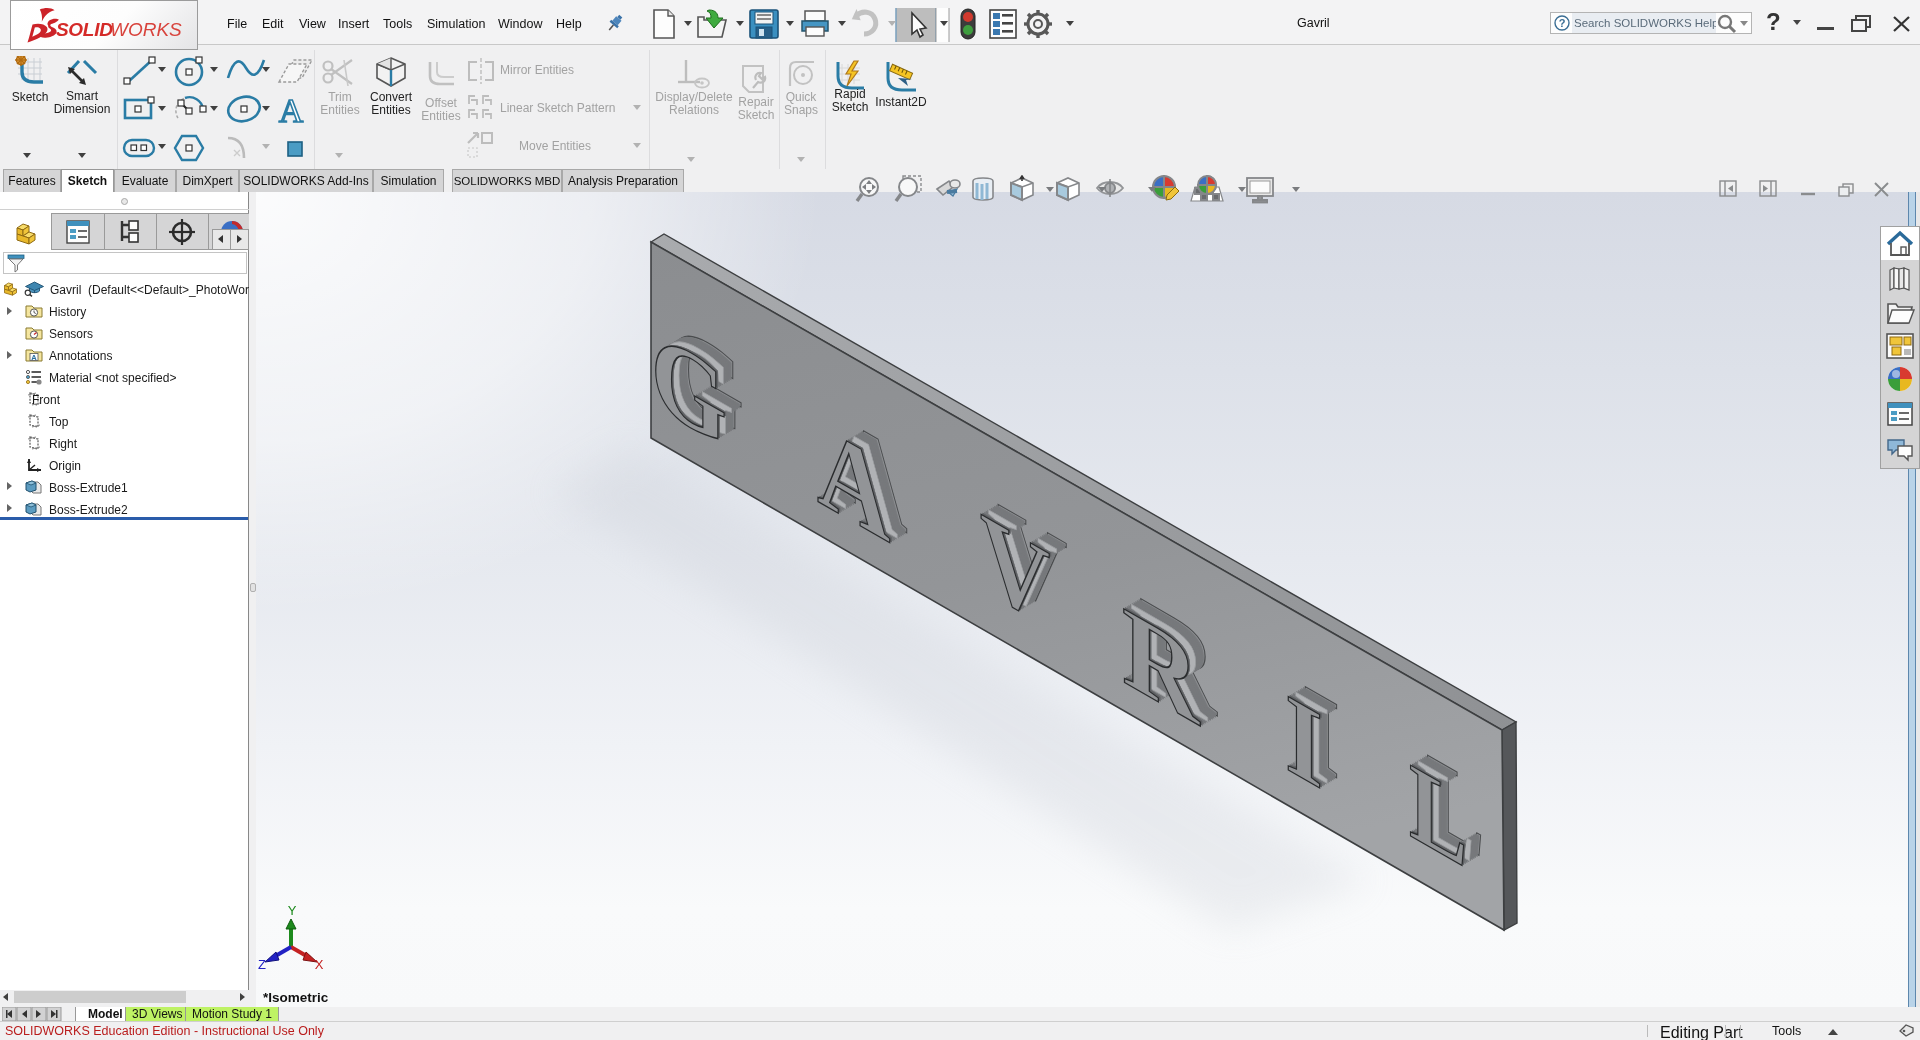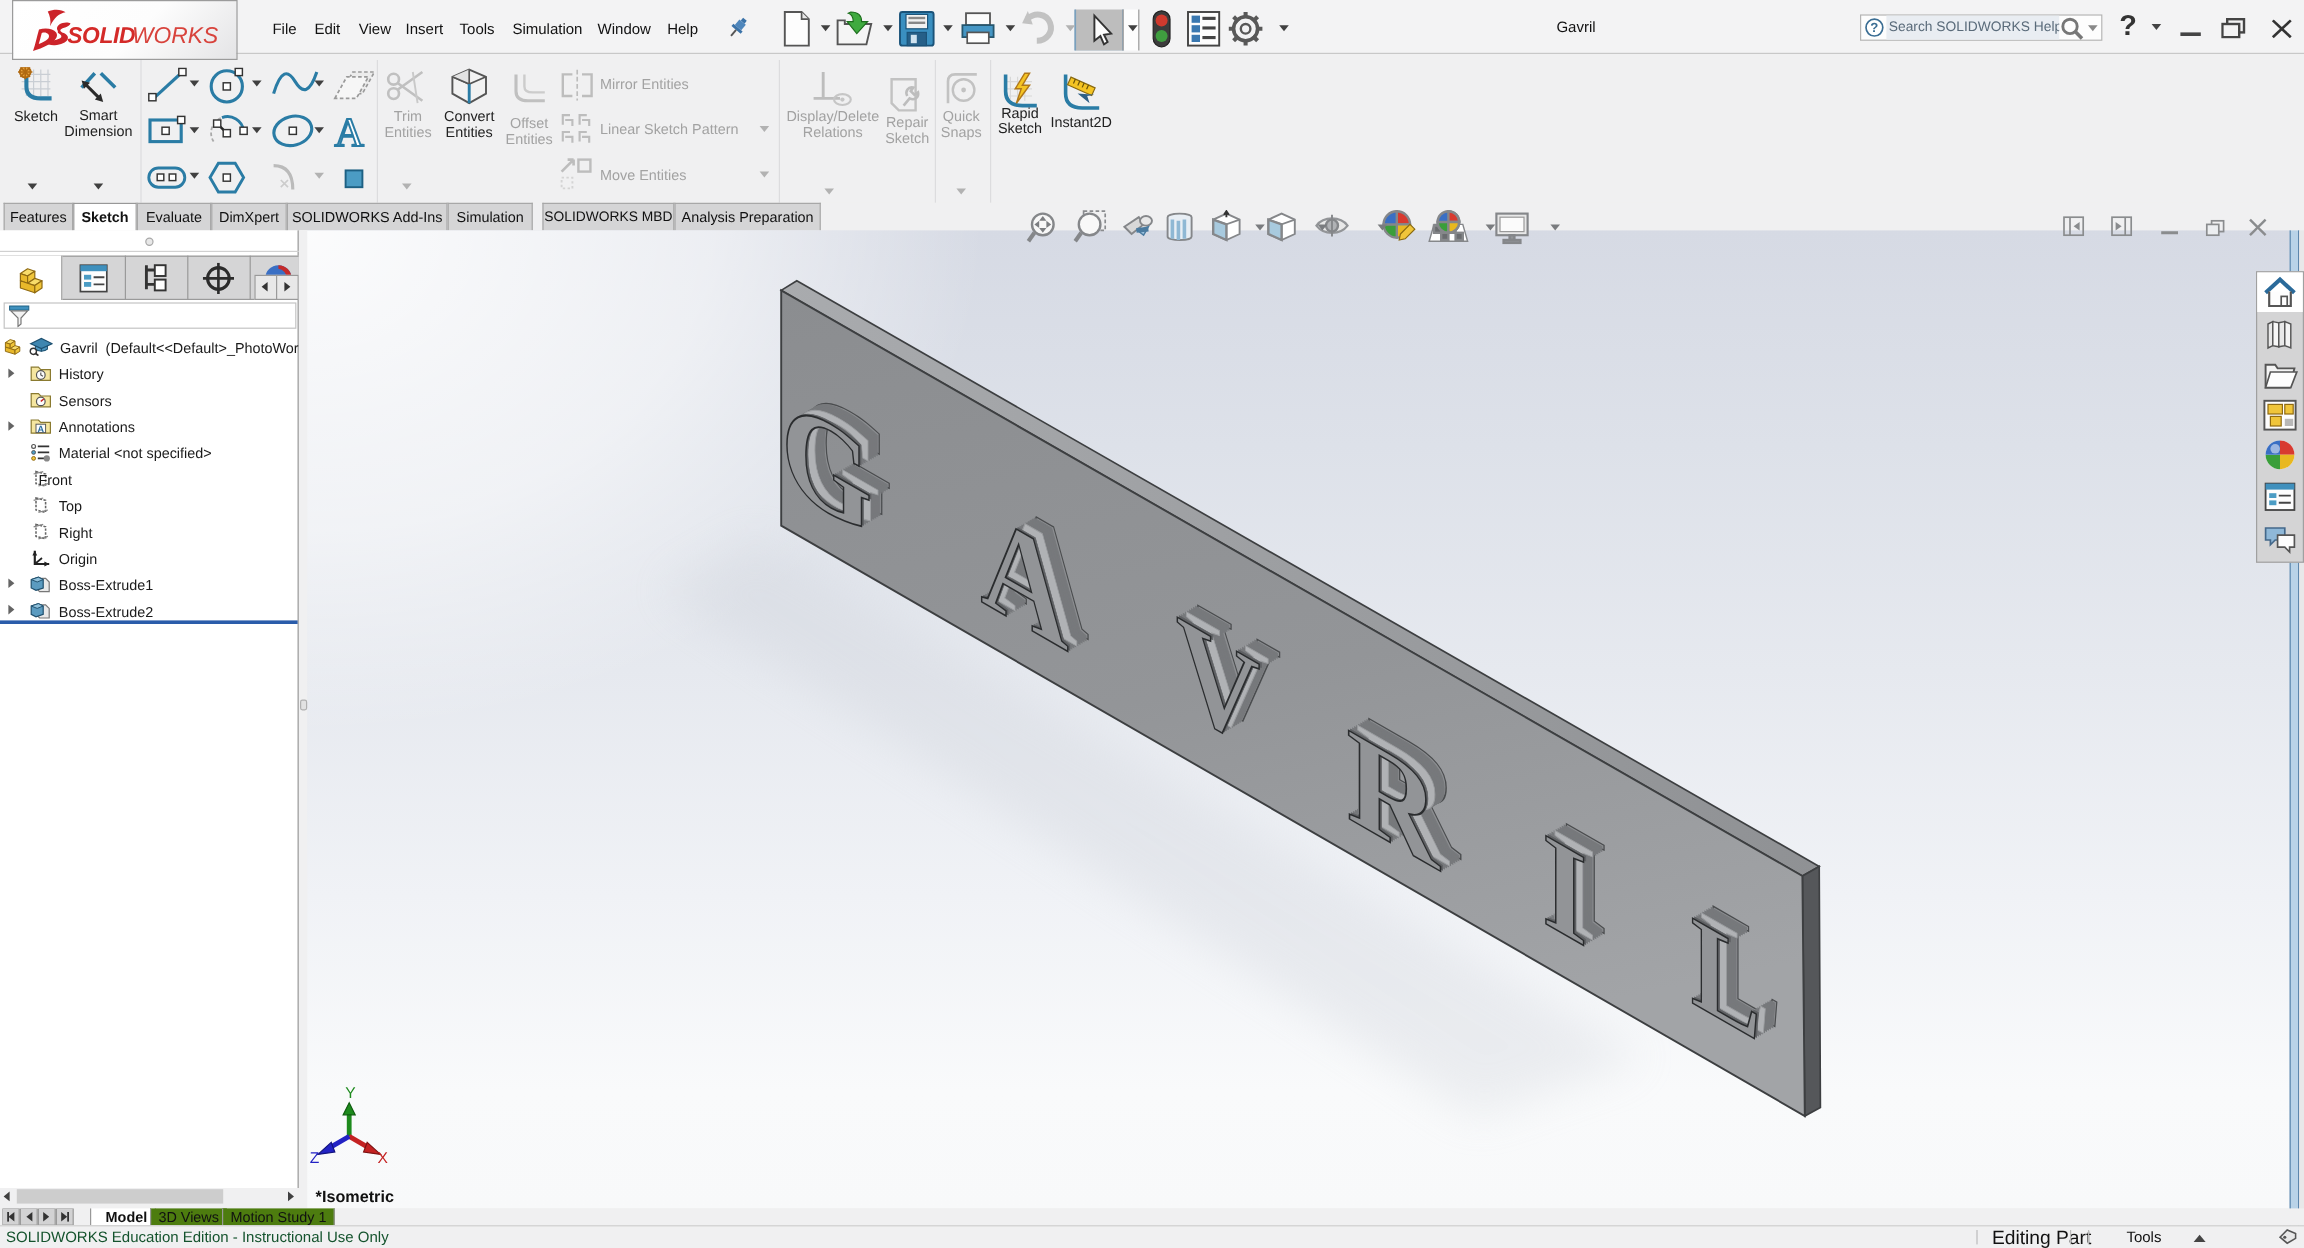--- a/index.html
+++ b/index.html
@@ -16,21 +16,21 @@
 .drop.gray { border-top-color:#b2b2b2; }
 #tabrow { position:absolute; left:0; top:169px; width:1920px; height:23px; background:#f0f0f1; }
 .rtab { position:absolute; top:0px; height:23px; background:#d5d5d6; border:1px solid #a8a8a8; border-bottom:none; font-size:12px; color:#111; text-align:center; line-height:22px; white-space:nowrap; overflow:hidden; }
 .rtab.active { background:#ffffff; font-weight:bold; border-color:#989898; }
 #leftpanel { position:absolute; left:0; top:192px; width:249px; height:798px; background:#ffffff; border-right:1px solid #888; }
 #viewport { position:absolute; left:250px; top:192px; width:1658px; height:815px; background:radial-gradient(ellipse 760px 560px at 0% 0%, rgba(255,255,255,0.92) 0%, rgba(255,255,255,0.55) 45%, rgba(255,255,255,0) 75%),linear-gradient(180deg,#d6dae4 0%,#dde1e9 22%,#e6e9ef 45%,#f0f2f6 68%,#f9fafb 88%,#f8f9fa 100%); overflow:hidden; }
 .treelbl { position:absolute; font-size:12px; color:#1a1a1a; white-space:nowrap; }
 .exparrow { position:absolute; width:0; height:0; border-top:4px solid transparent; border-bottom:4px solid transparent; border-left:5px solid #646464; }
 #bottomtabs { position:absolute; left:0; top:1007px; width:1920px; height:14px; background:#f0f0f1; }
 #statusbar { position:absolute; left:0; top:1021px; width:1920px; height:19px; background:#f0f0f1; border-top:1px solid #cfcfcf; font-size:12.5px; color:#111; }
-.mtab { position:absolute; top:0; height:15px; background:#4d7c0f; border:1px solid #989898; border-top:none; font-size:12px; color:#111; text-align:center; line-height:14px; padding:0 6px; white-space:nowrap; }
+.mtab { position:absolute; top:0; height:15px; background:#bef264; border:1px solid #989898; border-top:none; font-size:12px; color:#111; text-align:center; line-height:14px; padding:0 6px; white-space:nowrap; }
 .mtab.active { background:#ffffff; font-weight:bold; }
 </style>
 </head>
 <body>
 
 <div id="titlebar"></div>
 <div id="logo">
   <svg width="186" height="48" viewBox="0 0 186 48">
     <g fill="#cc2329">
       <path d="M28.8 8.6 C34 6.2 40.5 6.7 43.6 9.2 C38.5 10.2 34.2 13.5 30.8 20.8 C31.6 16 30.6 11.9 28.8 8.6 Z"></path>
@@ -279,21 +279,21 @@
     <path d="M2 10 L2 2 L8 2 M4 6 L10 6 L10 11 M16 10 L16 2 L22 2 M18 6 L24 6 L24 11 M2 24 L2 16 L8 16 M4 20 L10 20 L10 25 M16 24 L16 16 L22 16 M18 20 L24 20 L24 25"></path>
   </g>
 </svg>
 <div class="biglabel gray" style="left:500px;top:102px;width:140px;text-align:left;">Linear Sketch Pattern</div>
 <div class="drop gray" style="left:633px;top:105px;"></div>
 <svg class="abs" style="left:466px;top:131px;" width="30" height="28" viewBox="0 0 30 28">
   <path d="M2 12 L12 2 M12 2 L12 7 M12 2 L7 2" fill="none" stroke="#bdbdbd" stroke-width="2.2"></path>
   <rect x="16" y="2" width="10" height="10" fill="none" stroke="#bdbdbd" stroke-width="2"></rect>
   <rect x="2" y="17" width="9" height="9" fill="none" stroke="#d4d4d4" stroke-width="1.6" stroke-dasharray="2 2"></rect>
 </svg>
-<div class="biglabel gray" style="left:500px;top:140px;width:110px;text-align:left;">Move Entities</div>
+<div class="biglabel gray" style="left:500px;top:140px;width:110px;text-align:center;">Move Entities</div>
 <div class="drop gray" style="left:633px;top:143px;"></div>
 
 <svg class="abs" style="left:676px;top:58px;" width="34" height="32" viewBox="0 0 34 32">
   <line x1="10" y1="2" x2="10" y2="24" stroke="#bdbdbd" stroke-width="2.4"></line>
   <line x1="2" y1="24" x2="24" y2="24" stroke="#bdbdbd" stroke-width="2.4"></line>
   <ellipse cx="26" cy="25" rx="7" ry="4.5" fill="none" stroke="#c6c6c6" stroke-width="1.8"></ellipse>
   <circle cx="26" cy="25" r="1.8" fill="#c6c6c6"></circle>
 </svg>
 <div class="biglabel gray" style="left:642px;top:91px;width:104px;">Display/Delete<br>Relations</div>
 <div class="drop gray" style="left:687px;top:157px;"></div>
@@ -793,21 +793,21 @@
       <path d="M34 3 L39 7 L34 11 Z" fill="#333"></path>
       <path d="M49 3 L54 7 L49 11 Z" fill="#333"></path>
         <rect x="54" y="3" width="1.5" height="8" fill="#333"></rect>
     </g>
   </svg>
   <div class="mtab active" style="left:75px;padding-left:12px;">Model</div>
   <div class="mtab" style="left:125px;">3D Views</div>
   <div class="mtab" style="left:185px;">Motion Study 1</div>
 </div>
 <div id="statusbar"></div>
-<div class="abs" style="left:5px;top:1024px;font-size:12.5px;color:#14532d;">SOLIDWORKS Education Edition - Instructional Use Only</div>
+<div class="abs" style="left:5px;top:1024px;font-size:12.5px;color:#b91c1c;">SOLIDWORKS Education Edition - Instructional Use Only</div>
 <div class="abs" style="left:1660px;top:1024px;font-size:16px;color:#111;">Editing Part</div>
 <div class="abs" style="left:1772px;top:1024px;font-size:12.5px;color:#111;">Tools</div>
 <div class="abs" style="left:1828px;top:1029px;width:0;height:0;border-left:5px solid transparent;border-right:5px solid transparent;border-bottom:6px solid #444;"></div>
 <div class="abs" style="left:1647px;top:1025px;width:1px;height:12px;background:#bbb;"></div>
 <div class="abs" style="left:1725px;top:1025px;width:1px;height:12px;background:#bbb;"></div>
 <div class="abs" style="left:1740px;top:1025px;width:1px;height:12px;background:#bbb;"></div>
 <svg class="abs" style="left:1898px;top:1023px;" width="17" height="15" viewBox="0 0 17 15">
   <path d="M2 8 L8 2 L15 5 L15 9 L8 13 Z" fill="#e8e8e8" stroke="#555" stroke-width="1.3"></path>
   <circle cx="6" cy="8" r="1.3" fill="#555"></circle>
 </svg>

